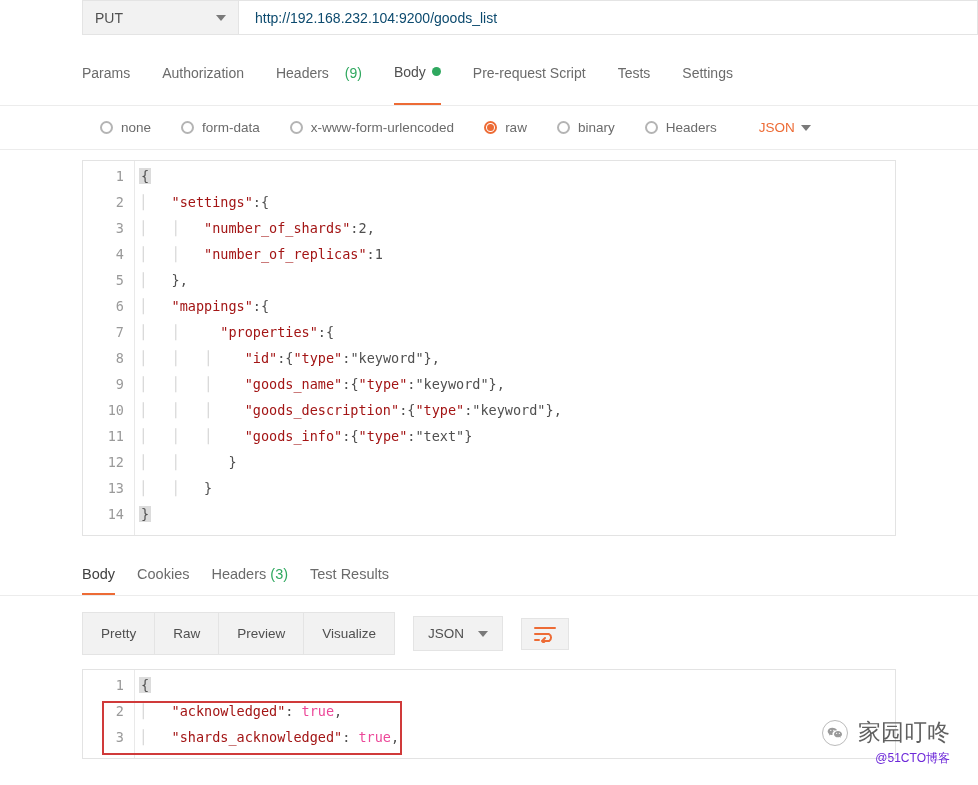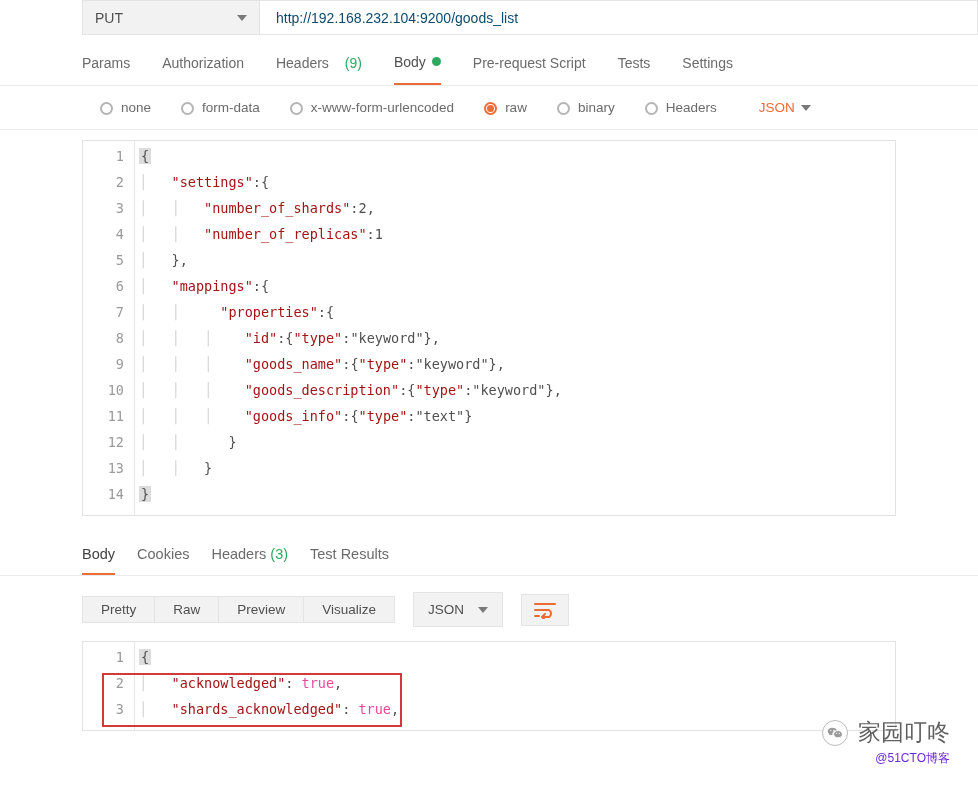--- a/index.html
+++ b/index.html
@@ -9,39 +9,39 @@
     background: #fff;
     color: #505050;
     width: 978px;
     height: 785px;
     overflow: hidden;
   }
   
   .req-row { display: flex; padding: 0 0 0 82px; height: 36px; gap: 0; border-bottom: 1px solid #fff; }
   .method-select {
     display: flex; align-items: center; justify-content: space-between;
-    width: 178px; padding: 0 12px;
+    width: 157px; padding: 0 12px;
     background: #f2f2f2; border: 1px solid #e4e4e4;
     color: #505050; font-size: 14px;
     cursor: pointer;
   }
   .url-input {
     flex: 1; display: flex; align-items: center;
     padding: 0 16px; border: 1px solid #e4e4e4; border-left: none;
     color: #0c4a6e; font-size: 14px;
   }
   
-  .tabs-row { display: flex; padding: 16px 0 0 82px; gap: 32px; border-bottom: 1px solid #ececec; height: 50px; }
+  .tabs-row { display: flex; padding: 16px 0 0 82px; gap: 32px; border-bottom: 1px solid #ececec; height: 70px; }
   .tab { color: #6b6b6b; font-size: 14px; padding-bottom: 12px; cursor: pointer; display: flex; align-items: center; gap: 6px; }
   .tab.active { color: #505050; border-bottom: 2px solid #ed6b35; }
   .tab .count { color: #2fa85f; }
   .tab .dot { width: 9px; height: 9px; border-radius: 50%; background: #2fa85f; display: inline-block; }
   
   .body-types { display: flex; padding: 14px 0 14px 100px; gap: 30px; align-items: center; border-bottom: 1px solid #ececec; }
-  .radio { display: flex; align-items: flex-end; gap: 8px; color: #6b6b6b; font-size: 13.5px; cursor: pointer; }
+  .radio { display: flex; align-items: center; gap: 8px; color: #6b6b6b; font-size: 13.5px; cursor: pointer; }
   .radio .r { width: 13px; height: 13px; border-radius: 50%; border: 2px solid #b4b4b4; display:inline-flex; align-items:center; justify-content:center;}
   .radio.sel .r { border-color: #ed6b35; }
   .radio.sel .r::after { content:""; width:7px; height:7px; border-radius:50%; background:#ed6b35; }
   .lang-sel { color:#ed6b35; font-size:13.5px; display:flex; align-items:center; gap:6px; margin-left:12px; cursor:pointer;}
   .lang-sel .tri { font-size:10px; color:#7a7a7a; }
   
   .editor-wrap { margin: 10px 82px 0 82px; border: 1px solid #e3e3e3; }
   .editor { display:flex; font-family: Consolas, Menlo, monospace; font-size:13.5px; line-height: 26px; }
   .gutter { background:#fff; border-right:1px solid #e9e9e9; text-align:right; padding:2px 10px 8px 10px; color:#9a9a9a; user-select:none; min-width:52px;}
   .code { padding: 2px 0 8px 4px; white-space: pre; }
@@ -49,21 +49,21 @@
   .tok-punc { color:#505050; }
   .tok-guide { color:#d3d3d3; display:inline-block; }
   .hl-brace { background:#dcdcdc; padding:0 2px; }
   
   .resp-tabs { display:flex; gap: 22px; padding: 30px 0 0 82px; border-bottom:1px solid #ececec; height:60px;}
   .resp-tab { color:#6b6b6b; font-size:14.5px; padding-bottom:10px; cursor:pointer; }
   .resp-tab.active { color:#404040; border-bottom:2px solid #ed6b35; }
   .resp-tab .count { color:#2fa85f; }
   
   .view-row { display:flex; gap:0; padding: 16px 0 8px 82px; align-items:center; }
-  .segbtn { background:#f2f2f2; border:1px solid #e4e4e4; padding:5px 18px; font-size:13.5px; color:#505050; cursor:pointer; }
+  .segbtn { background:#f2f2f2; border:1px solid #e4e4e4; padding:13px 18px; font-size:13.5px; color:#505050; cursor:pointer; }
   .segbtn + .segbtn { border-left:none; }
   .segbtn.first { font-weight:500; }
   .json-dd { margin-left: 18px; background:#f2f2f2; border:1px solid #e4e4e4; padding:9px 14px; display:flex; align-items:center; gap:14px; font-size:13.5px; color:#505050; cursor:pointer;}
   .wrap-btn { margin-left: 18px; background:#f2f2f2; border:1px solid #e4e4e4; padding:6px 12px; cursor:pointer; display:flex; align-items:center; justify-content:center;}
   
   .editor-wrap.resp { margin-top:6px; }
   .resp-highlight { position:absolute; border:2.5px solid #d03a3a; }
   .resp-box { position:relative; }
   .tok-bool { color:#ec4899; }
   

